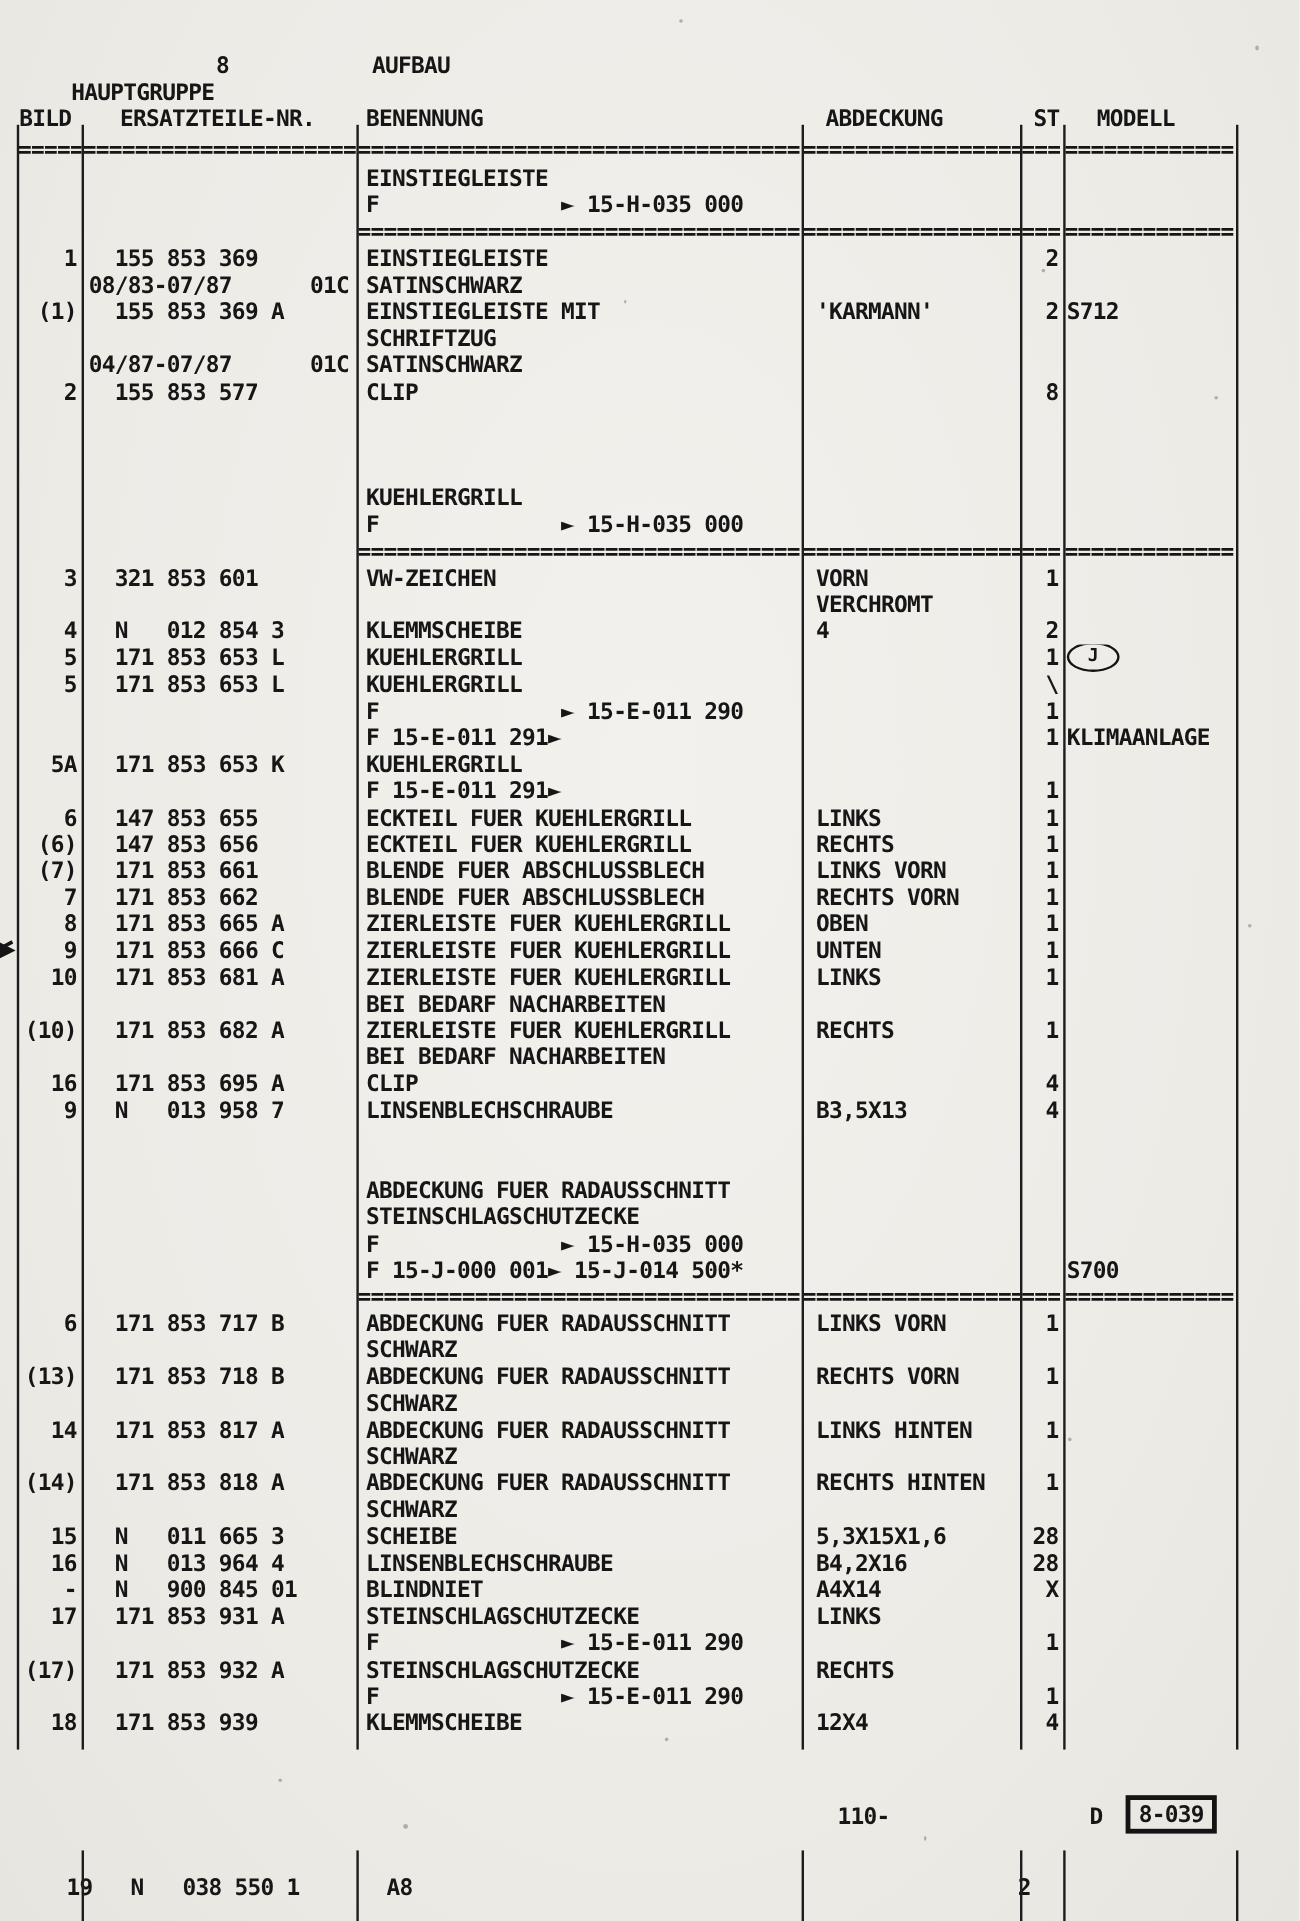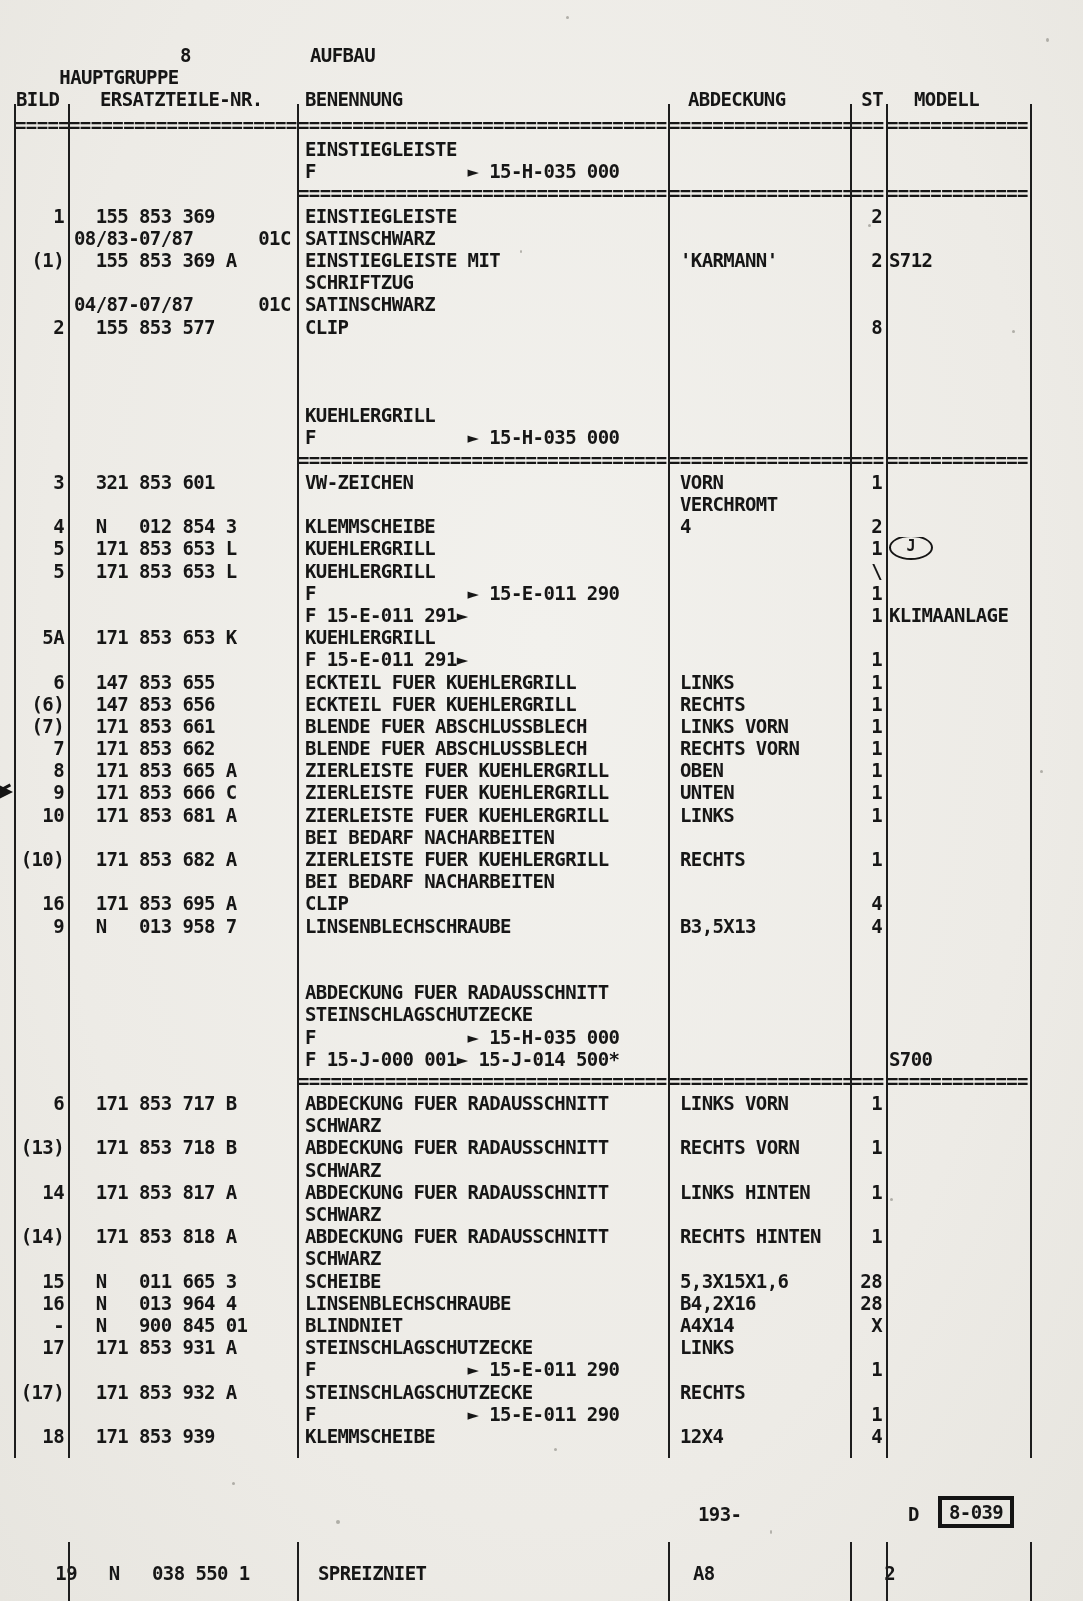--- a/index.html
+++ b/index.html
@@ -559,31 +559,30 @@
   </div>
 
   <div class="vline" style="left:14px;  top:104px; height:1354px;"></div>
   <div class="vline" style="left:68px;  top:104px; height:1354px;"></div>
   <div class="vline" style="left:297px; top:104px; height:1354px;"></div>
   <div class="vline" style="left:668px; top:104px; height:1354px;"></div>
   <div class="vline" style="left:850px; top:104px; height:1354px;"></div>
   <div class="vline" style="left:886px; top:104px; height:1354px;"></div>
   <div class="vline" style="left:1030px;top:104px; height:1354px;"></div>
 
-  <div class="footer-item mono" style="left:698px;top:1503px;">193-</div>
+  <div class="footer-item mono" style="left:698px;top:1503px;">110-</div>
   <div class="footer-item mono" style="left:908px;top:1503px;">D</div>
   <div class="footer-item" style="left:938px;top:1496px;border-radius:13px;">
     <span class="sheet-box mono">8-039</span>
   </div>
 
   <div class="bottom-strip">
     <div class="row">
       <div class="c bild">19</div>
       <div class="c nr">  N   038 550 1</div>
-      <div class="c ben">SPREIZNIET</div>
       <div class="c bem">A8</div>
       <div class="c st">2</div>
       <div class="c mod"></div>
     </div>
   </div>
   <div class="vline" style="left:68px;  top:1542px; height:59px;"></div>
   <div class="vline" style="left:297px; top:1542px; height:59px;"></div>
   <div class="vline" style="left:668px; top:1542px; height:59px;"></div>
   <div class="vline" style="left:850px; top:1542px; height:59px;"></div>
   <div class="vline" style="left:886px; top:1542px; height:59px;"></div>

